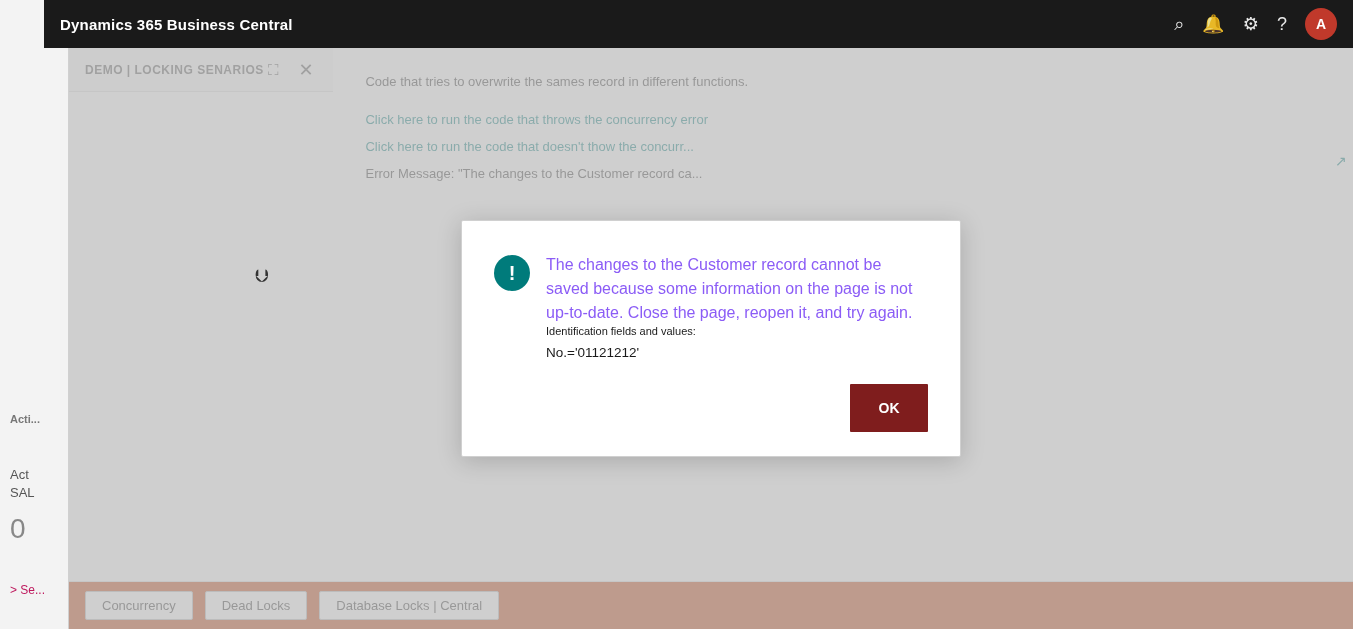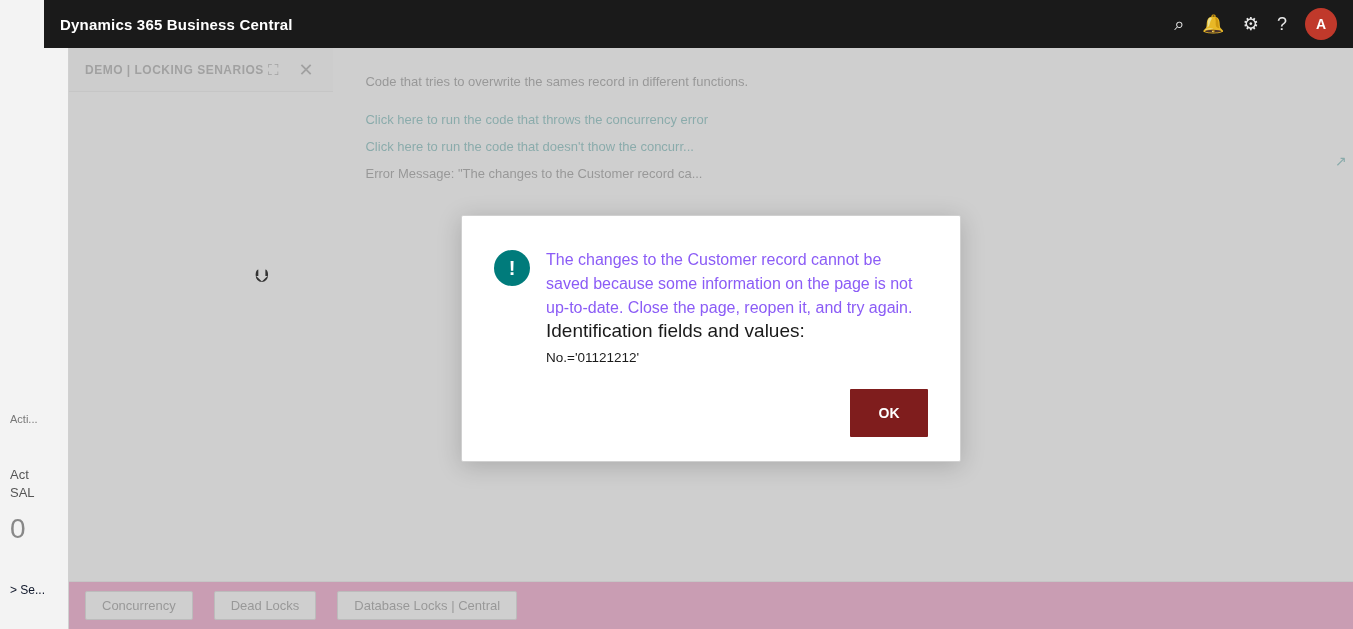--- a/index.html
+++ b/index.html
@@ -194,21 +194,21 @@
       flex: 1;
     }
 
     .dialog-main-msg {
       font-size: 16px;
       color: #8b5cf6;
       line-height: 1.5;
     }
 
     .dialog-sub-label {
-      font-size: 19px;
+      font-size: 11px;
       color: #1a1a1a;
       margin-bottom: 8px;
     }
 
     .dialog-field-value {
       font-size: 13.5px;
       color: #1a1a1a;
     }
 
     .dialog-footer {
@@ -228,26 +228,26 @@
       letter-spacing: 0.3px;
     }
 
     
     .bottom-tabs {
       position: absolute;
       bottom: 0;
       left: 0;
       right: 0;
       height: 48px;
-      background: #ec4899;
+      background: #c2410c;
       border-top: 1px solid #ddd;
       display: flex;
       align-items: center;
       padding: 0 16px;
-      gap: 21px;
+      gap: 12px;
       z-index: 0;
     }
 
     .tab-btn {
       padding: 6px 16px;
       border: 1px solid #bbb;
       background: white;
       font-size: 13px;
       color: #333;
       cursor: pointer;
@@ -301,21 +301,21 @@
       color: #888;
       pointer-events: none;
     }
 
     .bg-act-label {
       position: absolute;
       top: 365px;
       left: 10px;
       font-size: 11px;
       color: #777;
-      font-weight: 400;
+      font-weight: 700;
       pointer-events: none;
     }
 
     .bg-act-sal {
       position: absolute;
       top: 418px;
       left: 10px;
       font-size: 13px;
       color: #555;
       pointer-events: none;
@@ -329,21 +329,21 @@
       font-size: 28px;
       color: #888;
       pointer-events: none;
     }
 
     .bg-see-more {
       position: absolute;
       top: 535px;
       left: 10px;
       font-size: 12px;
-      color: #0f172a;
+      color: #be185d;
       pointer-events: none;
     }
 
     
     .right-expand {
       position: absolute;
       top: 105px;
       right: 0;
       width: 18px;
       height: 18px;

